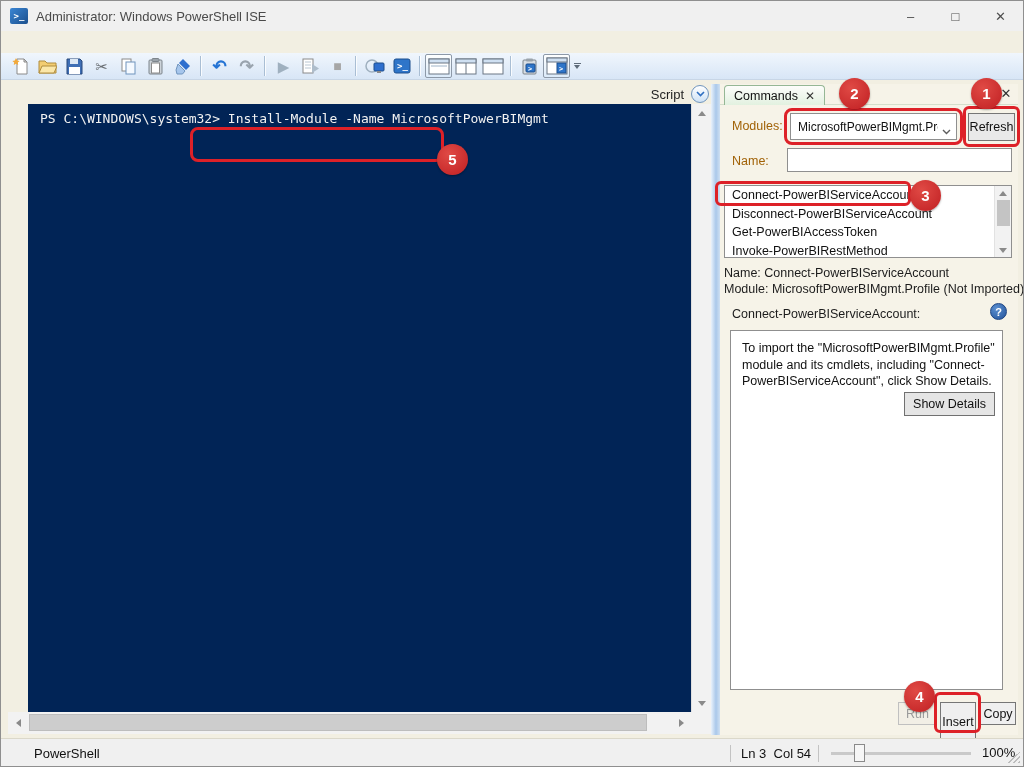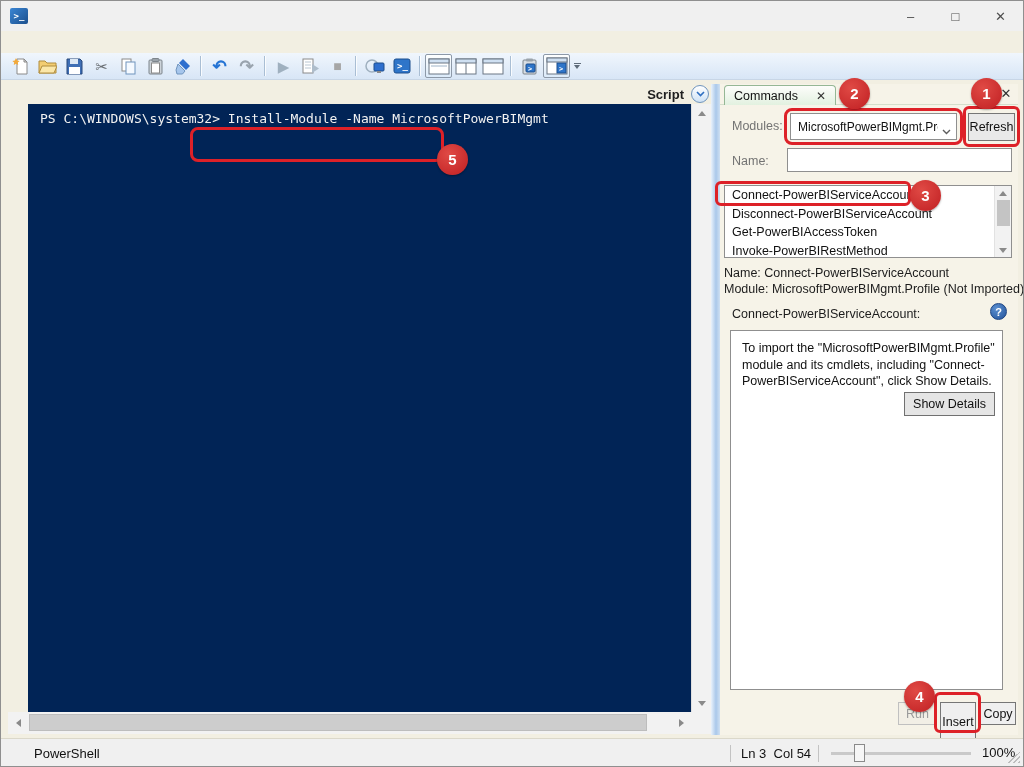--- a/index.html
+++ b/index.html
@@ -27,44 +27,44 @@
   .glyph-blue { color:#2574d4; font-size:17px; font-weight:bold; line-height:1; }
   .glyph-gray { color:#9aa4ae; font-size:17px; font-weight:bold; line-height:1; }
   .glyph-cut { color:#6a6f74; font-size:15px; line-height:1; }
   .glyph-play { color:#9fb0bf; font-size:15px; line-height:1; }
   .glyph-stop { color:#a6a6a6; font-size:14px; line-height:1; }
   .overflow-btn { display:flex; flex-direction:column; align-items:center; justify-content:center; width:14px; height:22px; color:#5e6b79; }
   .overflow-btn .bar { width:7px; height:1px; background:#5e6b79; margin-bottom:1px; }
   .tri-down-s { width:0; height:0; border-left:3px solid transparent; border-right:3px solid transparent; border-top:4px solid #5e6b79; }
   
   .script-row { position:absolute; left:7px; top:83px; width:703px; height:20px; display:flex; justify-content:flex-end; align-items:center; gap:7px; padding-right:2px; }
-  .script-label { font-size:13px; color:#1f1f1f;font-weight:bold; }
+  .script-label { font-size:13px; color:#1f1f1f; }
   .chev-btn { width:18px; height:18px; border-radius:50%; border:1px solid #6f94bd; background:linear-gradient(#ffffff,#cfe2f5); display:flex; align-items:center; justify-content:center; }
   
   .console { position:absolute; left:7px; top:103px; width:683px; height:608px; background:#012456; color:#f2f2f2; font-family:"DejaVu Sans Mono",monospace; font-size:13px;margin-left:20px; }
   .console .ln { position:absolute; left:12px; white-space:pre; }
   .vscroll { position:absolute; left:690px; top:103px; width:20px; height:608px; background:#f2f2f2; border-left:1px solid #e0e0e0; }
   .hscroll { position:absolute; left:7px; top:711px; width:683px; height:22px; background:#f2f2f2; }
   .corner { position:absolute; left:690px; top:711px; width:20px; height:22px; background:#f2f2f2; }
   .h-thumb { position:absolute; left:21px; top:2px; width:618px; height:17px; background:#cdcdcd; border:1px solid #bdbdbd; }
   .tri-up { width:0; height:0; border-left:4px solid transparent; border-right:4px solid transparent; border-bottom:5px solid #8a8a8a; }
   .tri-down { width:0; height:0; border-left:4px solid transparent; border-right:4px solid transparent; border-top:5px solid #8a8a8a; }
   .tri-left { width:0; height:0; border-top:4px solid transparent; border-bottom:4px solid transparent; border-right:5px solid #8a8a8a; }
   .tri-right { width:0; height:0; border-top:4px solid transparent; border-bottom:4px solid transparent; border-left:5px solid #8a8a8a; }
   .sc-btn { position:absolute; display:flex; align-items:center; justify-content:center; }
   
   .splitter { position:absolute; left:710px; top:83px; width:9px; height:651px; background:linear-gradient(90deg,#eaf2fb,#aac8ea 55%,#cfe0f2); }
   
   .panel { position:absolute; left:719px; top:83px; width:298px; height:651px; background:#f6f3e8; }
-  .tab { position:absolute; left:4px; top:1px; height:20px; padding:0 9px; display:flex; align-items:center; gap:18px;
+  .tab { position:absolute; left:4px; top:1px; height:20px; padding:0 9px; display:flex; align-items:center; gap:7px;
          background:linear-gradient(#fdfdfb,#e2f1e0); border:1px solid #95b795; border-bottom:none; border-radius:4px 4px 0 0; font-size:12.5px; color:#111; }
   .tab-x, .pane-x { font-size:12px; color:#333; line-height:1; }
   .pane-x { position:absolute; right:4px; top:3px; width:16px; text-align:center; font-size:13px; }
   .tab-underline { position:absolute; left:0; top:20px; width:298px; height:1px; background:#95b795; opacity:.35; }
-  .row-label { position:absolute; font-size:12.5px; color:#737373; }
+  .row-label { position:absolute; font-size:12.5px; color:#a16207; }
   .dropdown { position:absolute; left:70px; top:29px; width:167px; height:27px; background:#fff; border:1px solid #8f8f8f; display:flex; align-items:center; padding:0 18px 0 7px; font-size:12px; color:#111; }
   .dd-chev { position:absolute; right:5px; top:10px; }
   .btn { background:#efefef; border:1px solid #767676; font-size:12.5px; color:#111; display:flex; align-items:center; justify-content:center; font-family:"Liberation Sans",sans-serif; }
   .refresh-btn { position:absolute; left:248px; top:29px; width:47px; height:28px; background:#e9e9e9; }
   .name-input { position:absolute; left:67px; top:64px; width:225px; height:24px; background:#fff; border:1px solid #8f8f8f; font-size:12px; padding:0 6px; font-family:"Liberation Sans",sans-serif; }
   .cmdlist { position:absolute; left:4px; top:101px; width:288px; height:73px; background:#fff; border:1px solid #8f8f8f; overflow:hidden; }
   .cmd-item { height:18.5px; line-height:18.5px; padding-left:7px; font-size:12.5px; color:#111; white-space:nowrap; }
   .list-scroll { position:absolute; right:0; top:0; width:17px; height:71px; background:#f2f2f2; border-left:1px solid #e2e2e2; }
   .list-thumb { position:absolute; left:2px; top:14px; width:13px; height:26px; background:#c4c4c4; }
   .info-line { position:absolute; left:4px; font-size:12.5px; color:#1c1c1c; white-space:nowrap; }
@@ -92,20 +92,21 @@
 </style>
 </head>
 <body>
 
 <div id="win">
 
   <div class="titlebar">
     <div class="title-icon">
         <div class="ps">&gt;_</div>
       </div>
+    <div class="title-text">Administrator: Windows PowerShell ISE</div>
     <div class="win-controls">
       <div class="win-btn">–</div>
       <div class="win-btn">□</div>
       <div class="win-btn">✕</div>
     </div>
   </div>
 
 
   <div class="toolbar">
     <div class="tb-icon">

